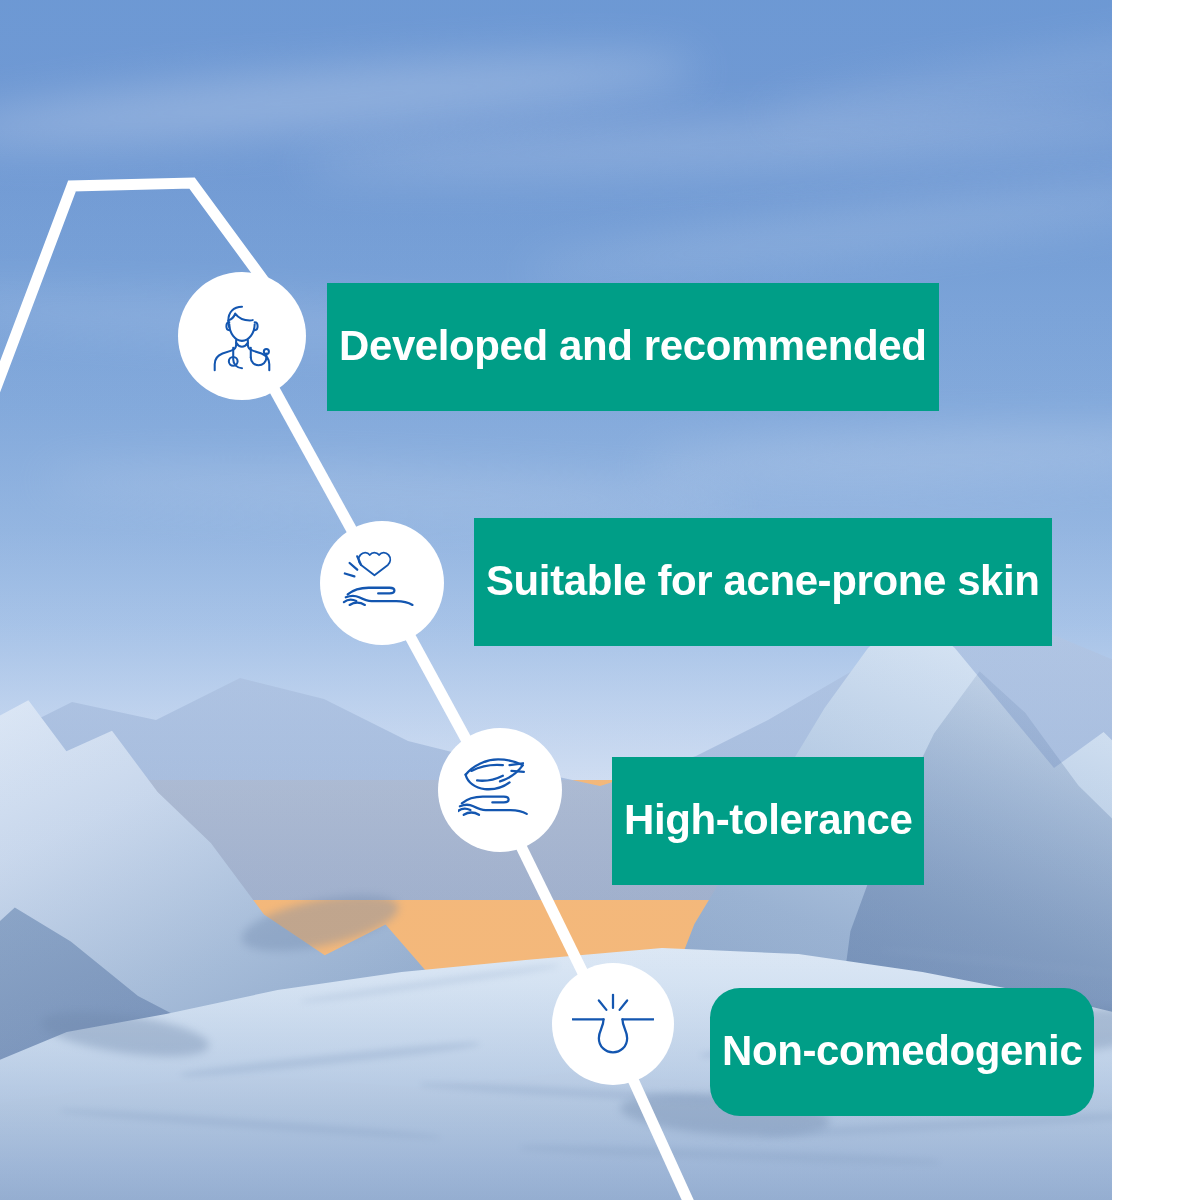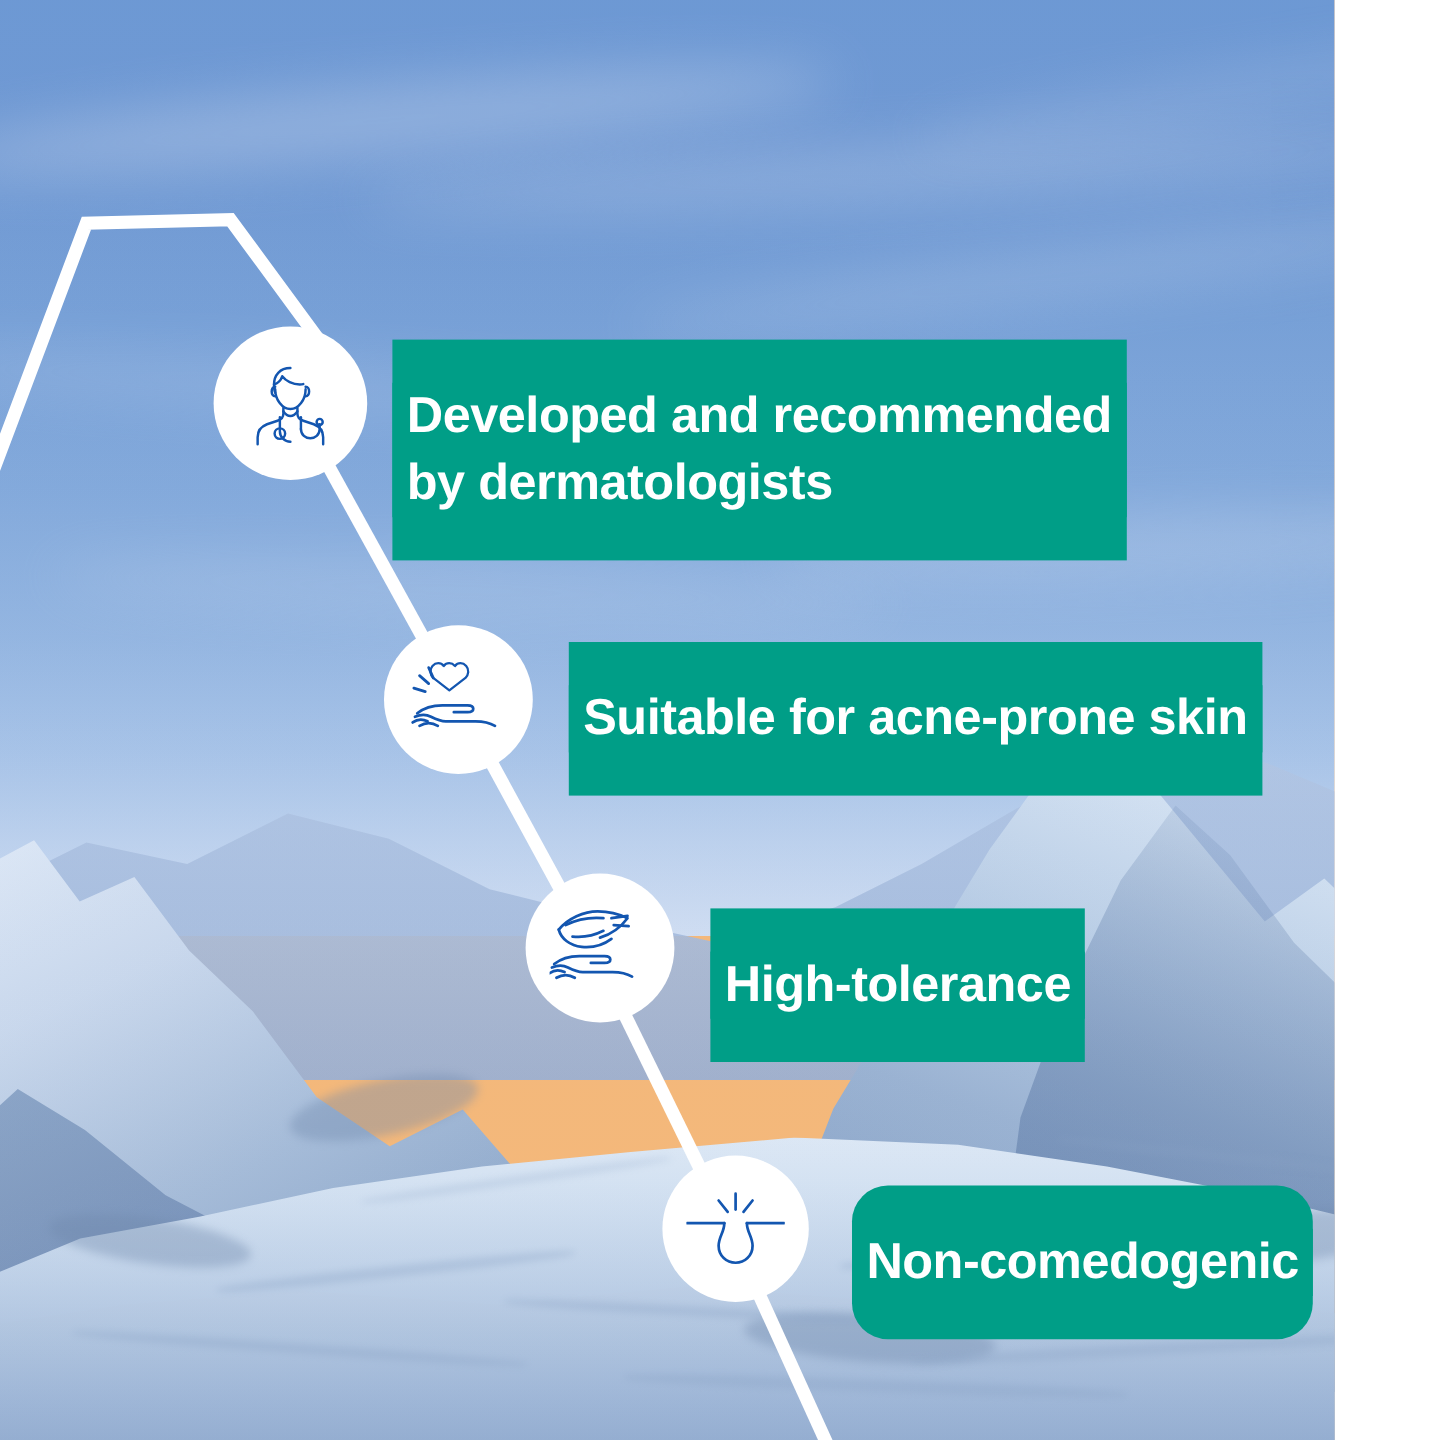--- a/index.html
+++ b/index.html
@@ -129,24 +129,24 @@
   }
   .label .ln{
     display:block;
     background:#009e87;
     padding:4px 12px 6px 12px;
   }
 
   #lbl1{left:327px;top:283px;}
   #lbl1 .ln{font-size:42px;line-height:46px;}
 
-  #lbl2{left:474px;top:535px;}
+  #lbl2{left:474px;top:518px;}
   #lbl2 .ln{font-size:42px;line-height:46px;}
 
-  #lbl3{left:592px;top:757px;}
+  #lbl3{left:612px;top:757px;}
   #lbl3 .ln{font-size:42px;line-height:46px;}
 
   #lbl4{left:710px;top:988px;border-radius:30px;}
   #lbl4 .ln{font-size:42px;line-height:46px;}
 </style>
 </head>
 <body>
 
 <div id="stage">
 
@@ -251,21 +251,21 @@
         <path d="M53 30h33"></path>
         <path d="M43 4v14"></path>
         <path d="M28 10l8 10"></path>
         <path d="M58 10l-8 10"></path>
         <path d="M33 30c0 8-5 12-5 20 0 9 7 15 15 15s15-6 15-15c0-8-5-12-5-20"></path>
       </svg>
     </span>
   </div>
 
   <div class="label" id="lbl1">
-    <span class="ln">Developed and recommended</span><span class="ln">by dermatologists</span>
+    <span class="ln">Developed and recommended</span>
   </div>
 
   <div class="label" id="lbl2">
     <span class="ln">Suitable for acne-prone skin</span>
   </div>
 
   <div class="label" id="lbl3">
     <span class="ln">High-tolerance</span>
   </div>
 

